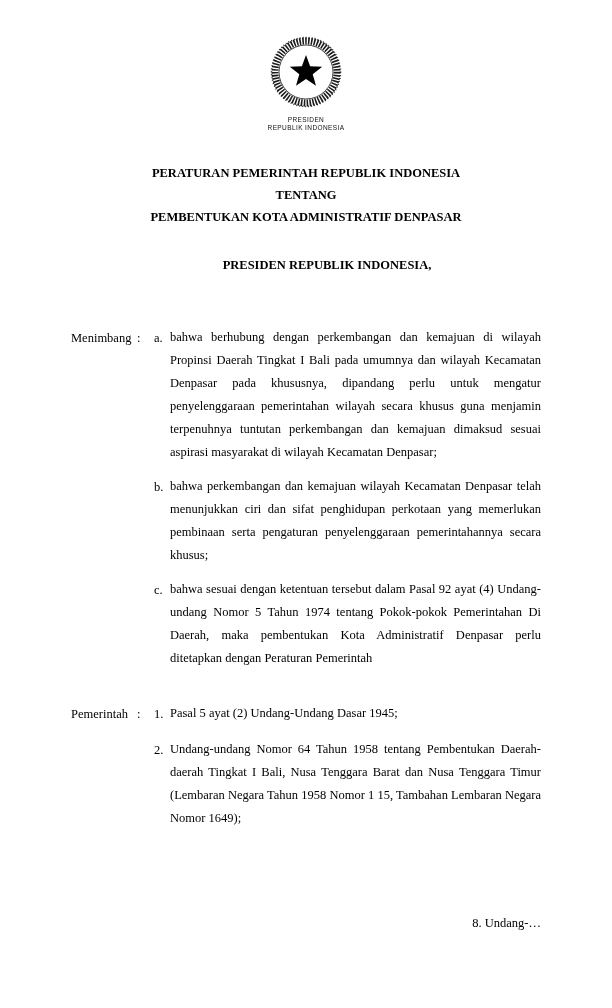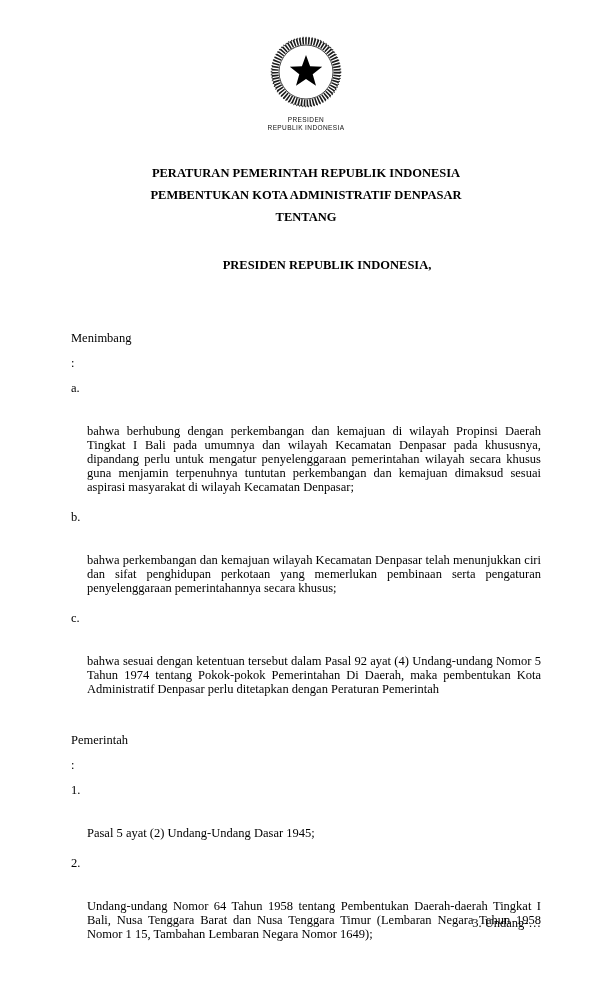--- a/index.html
+++ b/index.html
@@ -40,34 +40,33 @@
     font-weight: bold;
     font-size: 12.5px;
     line-height: 16px;
     padding-left: 42px;
   }
   .content {
     margin-top: 53px;
     padding: 0 71px;
     font-size: 12.5px;
   }
-  .row { display: flex; align-items: flex-start; flex-direction: column; }
+  .row { display: flex; align-items: flex-start; }
   .row-mengingat { margin-top: 32px; }
   .row-label { width: 66px; flex: none; line-height: 25px; }
   .row-colon { width: 17px; flex: none; text-align: left; line-height: 25px; }
   .row-items { flex: 1; min-width: 0; }
   .item { display: flex; align-items: flex-start; }
   .item + .item { margin-top: 11px; }
   .item-marker { width: 16px; flex: none; line-height: 25px; }
   .item-text {
     flex: 1;
     min-width: 0;
     text-align: justify;
-    line-height: 14px;
-    margin-top: 48px;
+    line-height: 23px;
   }
   .catchword {
     position: absolute;
     top: 915px;
     right: 71px;
     font-size: 12.5px;
     line-height: 16px;
   }
 </style>
 </head>
@@ -83,22 +82,22 @@
       <polygon fill="#000000" points="44,21 48.1,32.3 60.2,32.7 50.7,40.2 54,51.8 44,45 34,51.8 37.3,40.2 27.8,32.7 39.9,32.3"></polygon>
     </svg>
     <div class="emblem-caption">
       <div>PRESIDEN</div>
       <div>REPUBLIK INDONESIA</div>
     </div>
   </div>
 
   <div class="title-block">
     <div>PERATURAN PEMERINTAH REPUBLIK INDONESIA</div>
+    <div>TENTANG</div>
     <div>PEMBENTUKAN KOTA ADMINISTRATIF DENPASAR</div>
-    <div>TENTANG</div>
   </div>
 
   <div class="issuer-heading">PRESIDEN REPUBLIK INDONESIA,</div>
 
   <div class="content">
 
     <div class="row row-menimbang">
       <div class="row-label">Menimbang</div>
       <div class="row-colon">:</div>
       <div class="row-items">
@@ -127,15 +126,15 @@
         </div>
         <div class="item">
           <div class="item-marker">2.</div>
           <div class="item-text">Undang-undang Nomor 64 Tahun 1958 tentang Pembentukan Daerah-daerah Tingkat I Bali, Nusa Tenggara Barat dan Nusa Tenggara Timur (Lembaran Negara Tahun 1958 Nomor 1 15, Tambahan Lembaran Negara Nomor 1649);</div>
         </div>
       </div>
     </div>
 
   </div>
 
-  <div class="catchword">3. Undang-…</div>
+  <div class="catchword">8. Undang-…</div>
 
 </div>
 
 </body></html>

